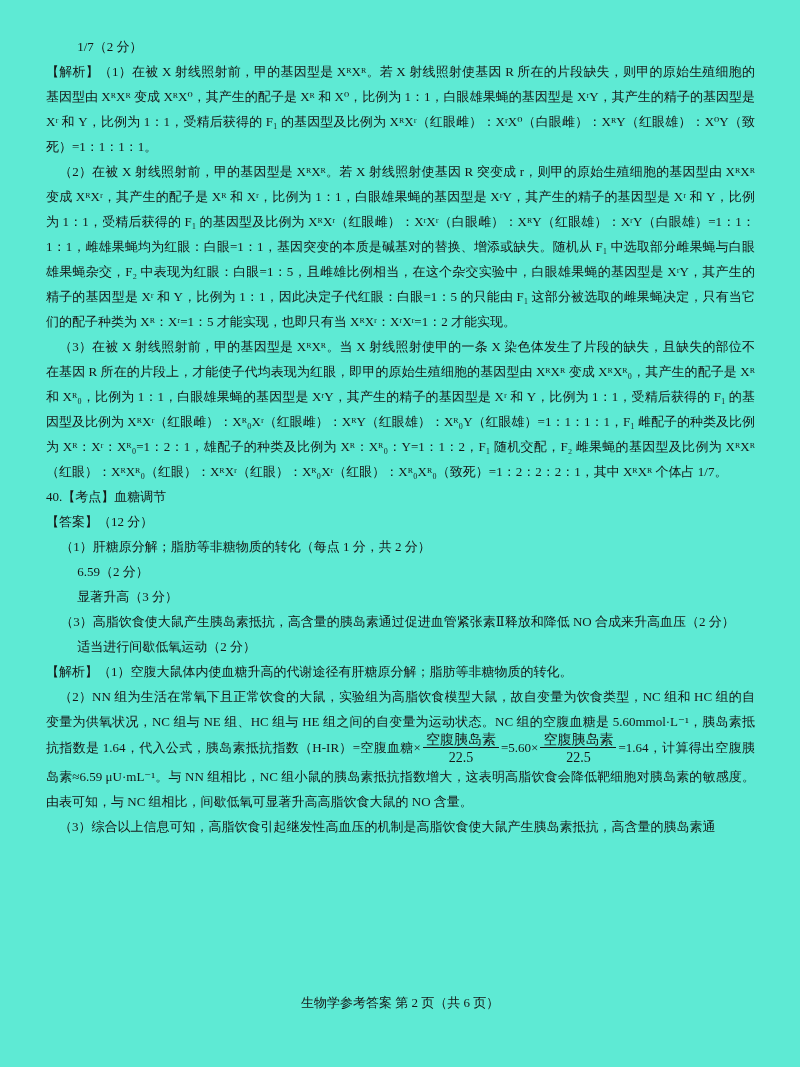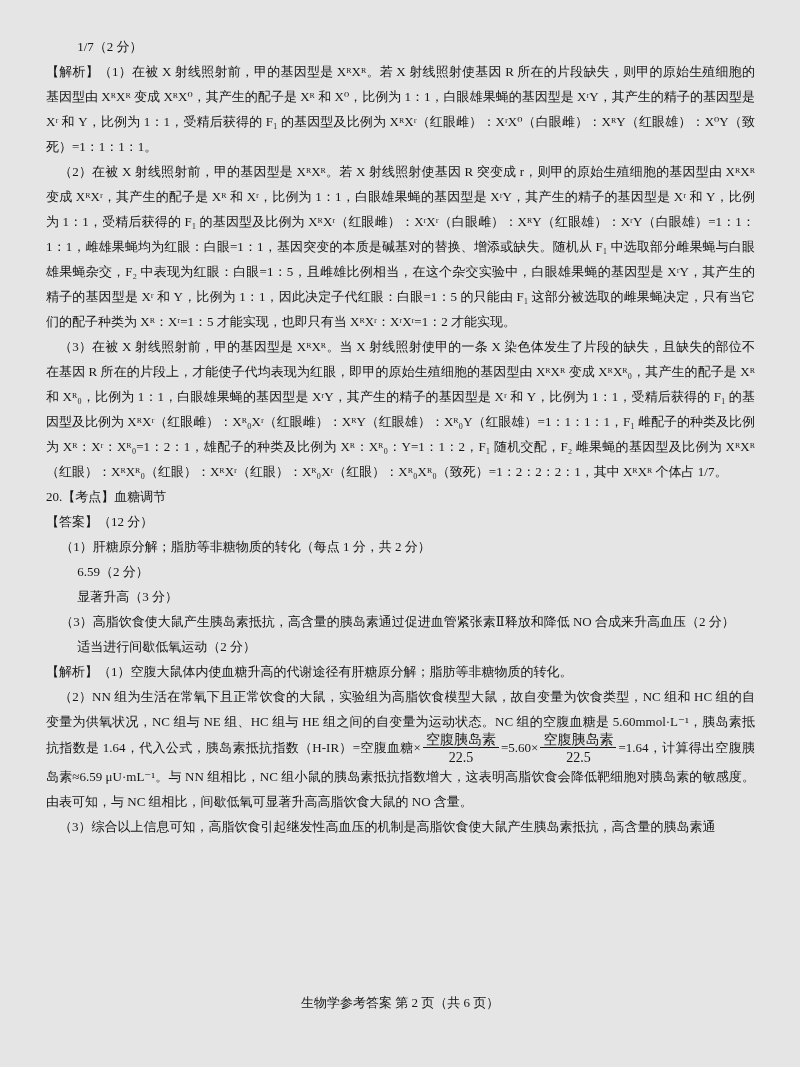--- a/index.html
+++ b/index.html
@@ -1,21 +1,21 @@
 <!DOCTYPE html>
 <html lang="zh"><head>
 <meta charset="utf-8">
 <style>
   html,body { margin:0; padding:0; background:#ffffff; }
   .page {
     position:relative;
     width:800px;
     height:1067px;
     margin:0 auto;
-    background:#e5e5e5;
+    background:#5eead4;
     box-sizing:border-box;
     padding:34px 45px 0 46px;
     font-family:"Liberation Serif","DejaVu Serif",serif;
     font-size:13px;
     line-height:25px;
     color:#161616;
     overflow:hidden;
   }
   p { margin:0; text-align:justify; word-break:break-all; }
   .fi  { text-indent:1em; }       
@@ -44,21 +44,21 @@
 <body>
 
 <div class="page">
 
   <p class="ml2">1/7（2 分）</p>
 
   <p>【解析】（1）在被 X 射线照射前，甲的基因型是 XᴿXᴿ。若 X 射线照射使基因 R 所在的片段缺失，则甲的原始生殖细胞的基因型由 XᴿXᴿ 变成 XᴿX⁰，其产生的配子是 Xᴿ 和 X⁰，比例为 1：1，白眼雄果蝇的基因型是 XʳY，其产生的精子的基因型是 Xʳ 和 Y，比例为 1：1，受精后获得的 F₁ 的基因型及比例为 XᴿXʳ（红眼雌）：XʳX⁰（白眼雌）：XᴿY（红眼雄）：X⁰Y（致死）=1：1：1：1。</p>
   <p class="fi">（2）在被 X 射线照射前，甲的基因型是 XᴿXᴿ。若 X 射线照射使基因 R 突变成 r，则甲的原始生殖细胞的基因型由 XᴿXᴿ 变成 XᴿXʳ，其产生的配子是 Xᴿ 和 Xʳ，比例为 1：1，白眼雄果蝇的基因型是 XʳY，其产生的精子的基因型是 Xʳ 和 Y，比例为 1：1，受精后获得的 F₁ 的基因型及比例为 XᴿXʳ（红眼雌）：XʳXʳ（白眼雌）：XᴿY（红眼雄）：XʳY（白眼雄）=1：1：1：1，雌雄果蝇均为红眼：白眼=1：1，基因突变的本质是碱基对的替换、增添或缺失。随机从 F₁ 中选取部分雌果蝇与白眼雄果蝇杂交，F₂ 中表现为红眼：白眼=1：5，且雌雄比例相当，在这个杂交实验中，白眼雄果蝇的基因型是 XʳY，其产生的精子的基因型是 Xʳ 和 Y，比例为 1：1，因此决定子代红眼：白眼=1：5 的只能由 F₁ 这部分被选取的雌果蝇决定，只有当它们的配子种类为 Xᴿ：Xʳ=1：5 才能实现，也即只有当 XᴿXʳ：XʳXʳ=1：2 才能实现。</p>
   <p class="fi">（3）在被 X 射线照射前，甲的基因型是 XᴿXᴿ。当 X 射线照射使甲的一条 X 染色体发生了片段的缺失，且缺失的部位不在基因 R 所在的片段上，才能使子代均表现为红眼，即甲的原始生殖细胞的基因型由 XᴿXᴿ 变成 XᴿXᴿ₀，其产生的配子是 Xᴿ 和 Xᴿ₀，比例为 1：1，白眼雄果蝇的基因型是 XʳY，其产生的精子的基因型是 Xʳ 和 Y，比例为 1：1，受精后获得的 F₁ 的基因型及比例为 XᴿXʳ（红眼雌）：Xᴿ₀Xʳ（红眼雌）：XᴿY（红眼雄）：Xᴿ₀Y（红眼雄）=1：1：1：1，F₁ 雌配子的种类及比例为 Xᴿ：Xʳ：Xᴿ₀=1：2：1，雄配子的种类及比例为 Xᴿ：Xᴿ₀：Y=1：1：2，F₁ 随机交配，F₂ 雌果蝇的基因型及比例为 XᴿXᴿ（红眼）：XᴿXᴿ₀（红眼）：XᴿXʳ（红眼）：Xᴿ₀Xʳ（红眼）：Xᴿ₀Xᴿ₀（致死）=1：2：2：2：1，其中 XᴿXᴿ 个体占 1/7。</p>
 
-  <p>20.【考点】血糖调节</p>
+  <p>40.【考点】血糖调节</p>
   <p>【答案】（12 分）</p>
 
   <p class="ml1">（1）肝糖原分解；脂肪等非糖物质的转化（每点 1 分，共 2 分）</p>
   <p class="ml2">6.59（2 分）</p>
   <p class="ml2">显著升高（3 分）</p>
   <p class="ml1">（3）高脂饮食使大鼠产生胰岛素抵抗，高含量的胰岛素通过促进血管紧张素Ⅱ释放和降低 NO 合成来升高血压（2 分）</p>
   <p class="ml2">适当进行间歇低氧运动（2 分）</p>
 
   <p>【解析】（1）空腹大鼠体内使血糖升高的代谢途径有肝糖原分解；脂肪等非糖物质的转化。</p>
 

